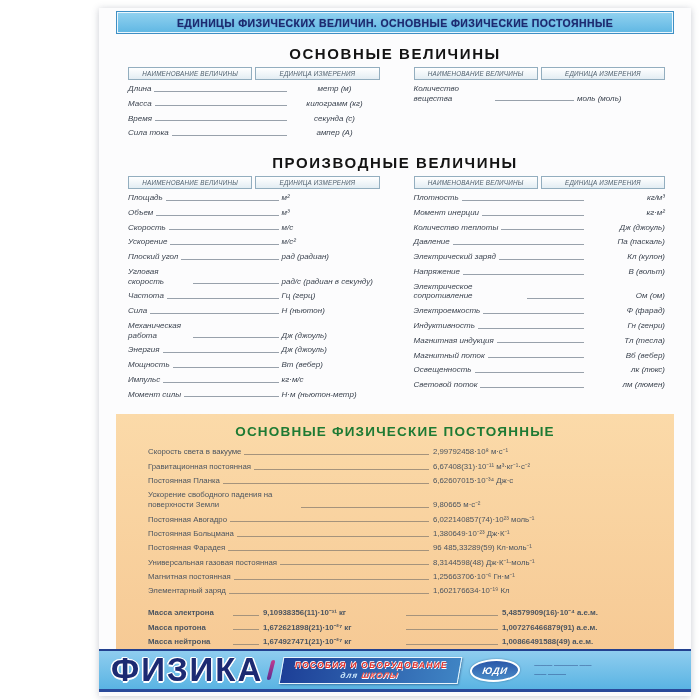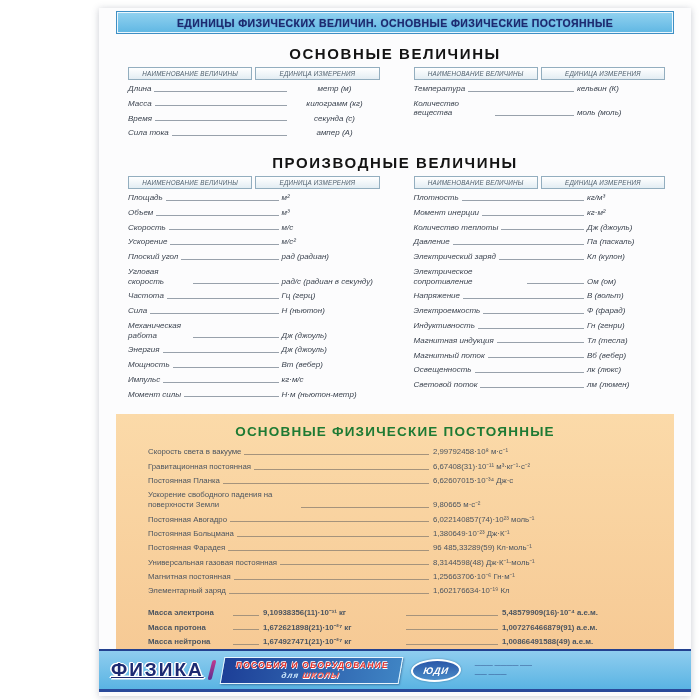--- a/index.html
+++ b/index.html
@@ -19,41 +19,41 @@
   .tbl-head .hbox{flex:1;border:1px solid #93aebf;background:linear-gradient(#ffffff,#e3edf3);
     font-size:6.3px;text-transform:uppercase;letter-spacing:.2px;color:#4e5f6d;padding:2px 2px;
     text-align:center;white-space:nowrap;overflow:hidden;}
   .row{display:flex;align-items:flex-end;font-size:8px;line-height:1.2;color:#3c4450;margin-bottom:5.2px;}
   .row .name{flex:0 1 auto;padding-right:1px;}
   .row .lead{flex:1 1 10px;border-bottom:1px solid #98a1ab;margin:0 3px 2px 2px;min-width:8px;}
   .row .unit{flex:0 0 auto;}
   .tbl.basic-left .name{max-width:95px;} .tbl.basic-left .unit{width:90px;text-align:center;}
   .tbl.basic-right .name{max-width:78px;} .tbl.basic-right .unit{width:88px;}
   .tbl.der-left .name{max-width:62px;} .tbl.der-left .unit{width:98px;}
-  .tbl.der-right .name{max-width:110px;} .tbl.der-right .unit{width:78px;}
+  .tbl.der-right .name{max-width:110px;} .tbl.der-right .unit{width:78px;text-align:right;}
   
   .const-sec{margin:10px 17px 0;background:linear-gradient(#fbdaa9,#f6c994);padding:7px 0 9px;}
   .const-title{text-align:center;color:#1d7a33;font-size:13.5px;font-weight:800;letter-spacing:1.2px;margin:3px 0 8px;}
   .c-rows{padding:0 26px 0 32px;}
   .c-row{display:flex;align-items:flex-end;font-size:7.8px;line-height:1.25;color:#4c5560;margin-bottom:4.6px;}
   .c-row .name{flex:0 1 auto;max-width:150px;}
   .c-row .lead{flex:1 1 20px;border-bottom:1px solid #a5937c;margin:0 4px 2px 3px;}
   .c-row .val{flex:0 0 215px;}
   .m-rows{margin-top:12px;padding:0 20px 0 32px;font-weight:bold;}
   .m-row{display:flex;align-items:flex-end;font-size:7.8px;line-height:1.25;color:#4c5560;margin-bottom:5px;}
   .m-row .name{flex:0 0 82px;}
   .m-row .lead{border-bottom:1px solid #a5937c;margin:0 4px 2px 3px;}
   .m-row .l1{flex:0 1 26px;} .m-row .l2{flex:1 1 30px;}
   .m-row .kg{flex:0 0 140px;} .m-row .amu{flex:0 0 152px;}
   
   .footer{position:absolute;left:0;right:0;bottom:4px;height:38px;
     background:linear-gradient(#8fcdef,#5ab4e3);border-top:2px solid #23418f;border-bottom:3px solid #2a4a9a;
     display:flex;align-items:center;}
-  .brand{margin-left:12px;font-size:19px;font-weight:800;letter-spacing:2px;color:#1c2a72;white-space:nowrap;
-    text-shadow:1.5px 0 0 #fff,-1.5px 0 0 #fff,0 1.5px 0 #fff,0 -1.5px 0 #fff,1px 1px 0 #fff,-1px -1px 0 #fff;text-decoration:underline;}
+  .brand{margin-left:12px;font-size:33px;font-weight:800;letter-spacing:2px;color:#1c2a72;white-space:nowrap;
+    text-shadow:1.5px 0 0 #fff,-1.5px 0 0 #fff,0 1.5px 0 #fff,0 -1.5px 0 #fff,1px 1px 0 #fff,-1px -1px 0 #fff;}
   .brush{width:4px;height:20px;background:linear-gradient(#c23a8f,#5b2e91);transform:skew(-14deg);
     margin:0 8px 0 6px;border-radius:2px;}
   .banner{transform:skew(-10deg);background:linear-gradient(90deg,#1d3f97,#3f84c4);
     border:1px solid #e8f4fc;padding:2px 12px 3px;text-align:center;box-shadow:1px 1px 2px rgba(0,30,80,.4);}
   .banner .l1{color:#e8322a;font-weight:800;font-size:8.5px;letter-spacing:1.2px;white-space:nowrap;
     text-shadow:.6px .6px 0 #fff,-.6px -.6px 0 #fff;}
   .banner .l2{margin-top:1px;font-size:8px;font-weight:700;font-style:italic;letter-spacing:1px;white-space:nowrap;}
   .banner .l2 .w1{color:#cfeafc;} .banner .l2 .w2{color:#ff5a4d;text-shadow:.5px .5px 0 #fff;}
   .oval{margin-left:10px;width:46px;height:19px;border:2px solid #fff;border-radius:50%;
     background:linear-gradient(#2a56a8,#4a8cc8);display:flex;align-items:center;justify-content:center;
@@ -105,25 +105,20 @@
           </div>
         </div>
     </div>
     <div class="tbl basic-right">
       <div class="tbl-head">
         <div class="hbox">Наименование величины</div>
         <div class="hbox">Единица измерения</div>
       </div>
       <div>
 
-          <div class="row">
-            <span class="name">Температура</span>
-            <span class="lead"></span>
-            <span class="unit">кельвин (К)</span>
-          </div>
 
           <div class="row">
             <span class="name">Количество вещества</span>
             <span class="lead"></span>
             <span class="unit">моль (моль)</span>
           </div>
         </div>
     </div>
   </div>
 
@@ -247,29 +242,29 @@
             <span class="unit">Па (паскаль)</span>
           </div>
 
           <div class="row">
             <span class="name">Электрический заряд</span>
             <span class="lead"></span>
             <span class="unit">Кл (кулон)</span>
           </div>
 
           <div class="row">
+            <span class="name">Напряжение</span>
+            <span class="lead"></span>
+            <span class="unit">В (вольт)</span>
+          </div>
+
+          <div class="row">
             <span class="name">Электрическое сопротивление</span>
             <span class="lead"></span>
             <span class="unit">Ом (ом)</span>
-          </div>
-
-          <div class="row">
-            <span class="name">Напряжение</span>
-            <span class="lead"></span>
-            <span class="unit">В (вольт)</span>
           </div>
 
           <div class="row">
             <span class="name">Электроемкость</span>
             <span class="lead"></span>
             <span class="unit">Ф (фарад)</span>
           </div>
 
           <div class="row">
             <span class="name">Индуктивность</span>

